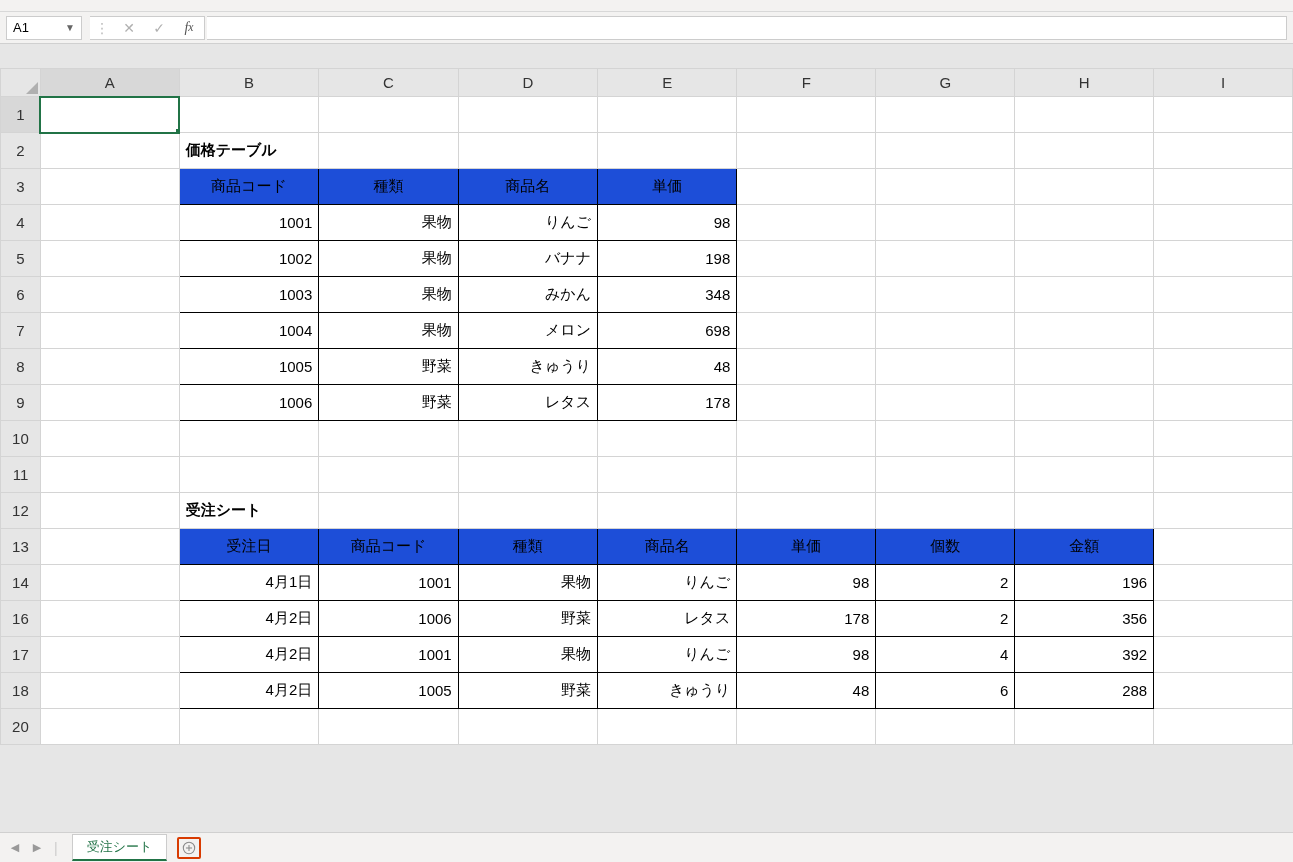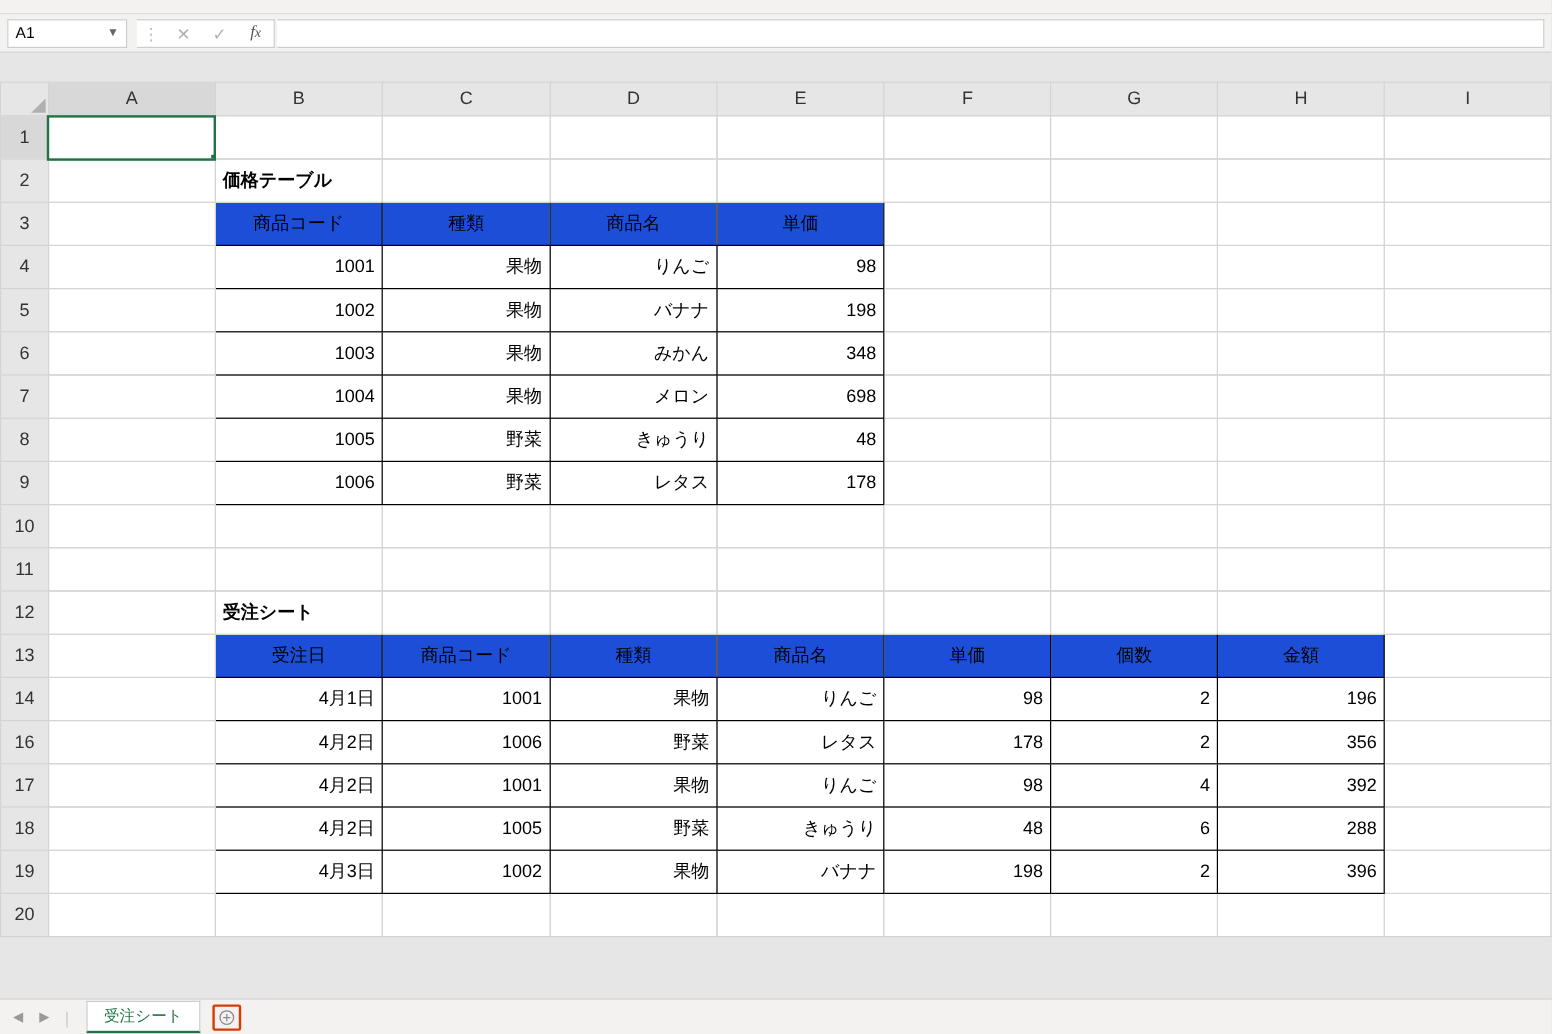--- a/index.html
+++ b/index.html
@@ -18,21 +18,21 @@
   .formula-bar {
     display: flex;
     align-items: center;
     background: #f3f2f1;
     border-bottom: 1px solid #d0d0d0;
     height: 32px;
     padding: 0 6px;
     gap: 0;
   }
   .name-box {
-    width: 100px;
+    width: 76px;
     height: 24px;
     background: #fff;
     border: 1px solid #cccccc;
     padding: 2px 6px;
     font-size: 13px;
     display: flex;
     align-items: center;
     justify-content: space-between;
   }
   .name-box .dd {
@@ -481,32 +481,20 @@
         <td></td>
         <td class="data-cell right">4月2日</td>
         <td class="data-cell right">1005</td>
         <td class="data-cell right">野菜</td>
         <td class="data-cell right">きゅうり</td>
         <td class="data-cell right">48</td>
         <td class="data-cell right">6</td>
         <td class="data-cell right">288</td>
         <td></td>
       </tr>
-      <tr>
-        <th class="rowh">19</th>
-        <td></td>
-        <td class="data-cell right">4月3日</td>
-        <td class="data-cell right">1002</td>
-        <td class="data-cell right">果物</td>
-        <td class="data-cell right">バナナ</td>
-        <td class="data-cell right">198</td>
-        <td class="data-cell right">2</td>
-        <td class="data-cell right">396</td>
-        <td></td>
-      </tr>
 
       <tr>
         <th class="rowh">20</th>
         <td></td>
           <td></td>
           <td></td>
           <td></td>
           <td></td>
           <td></td>
           <td></td>

